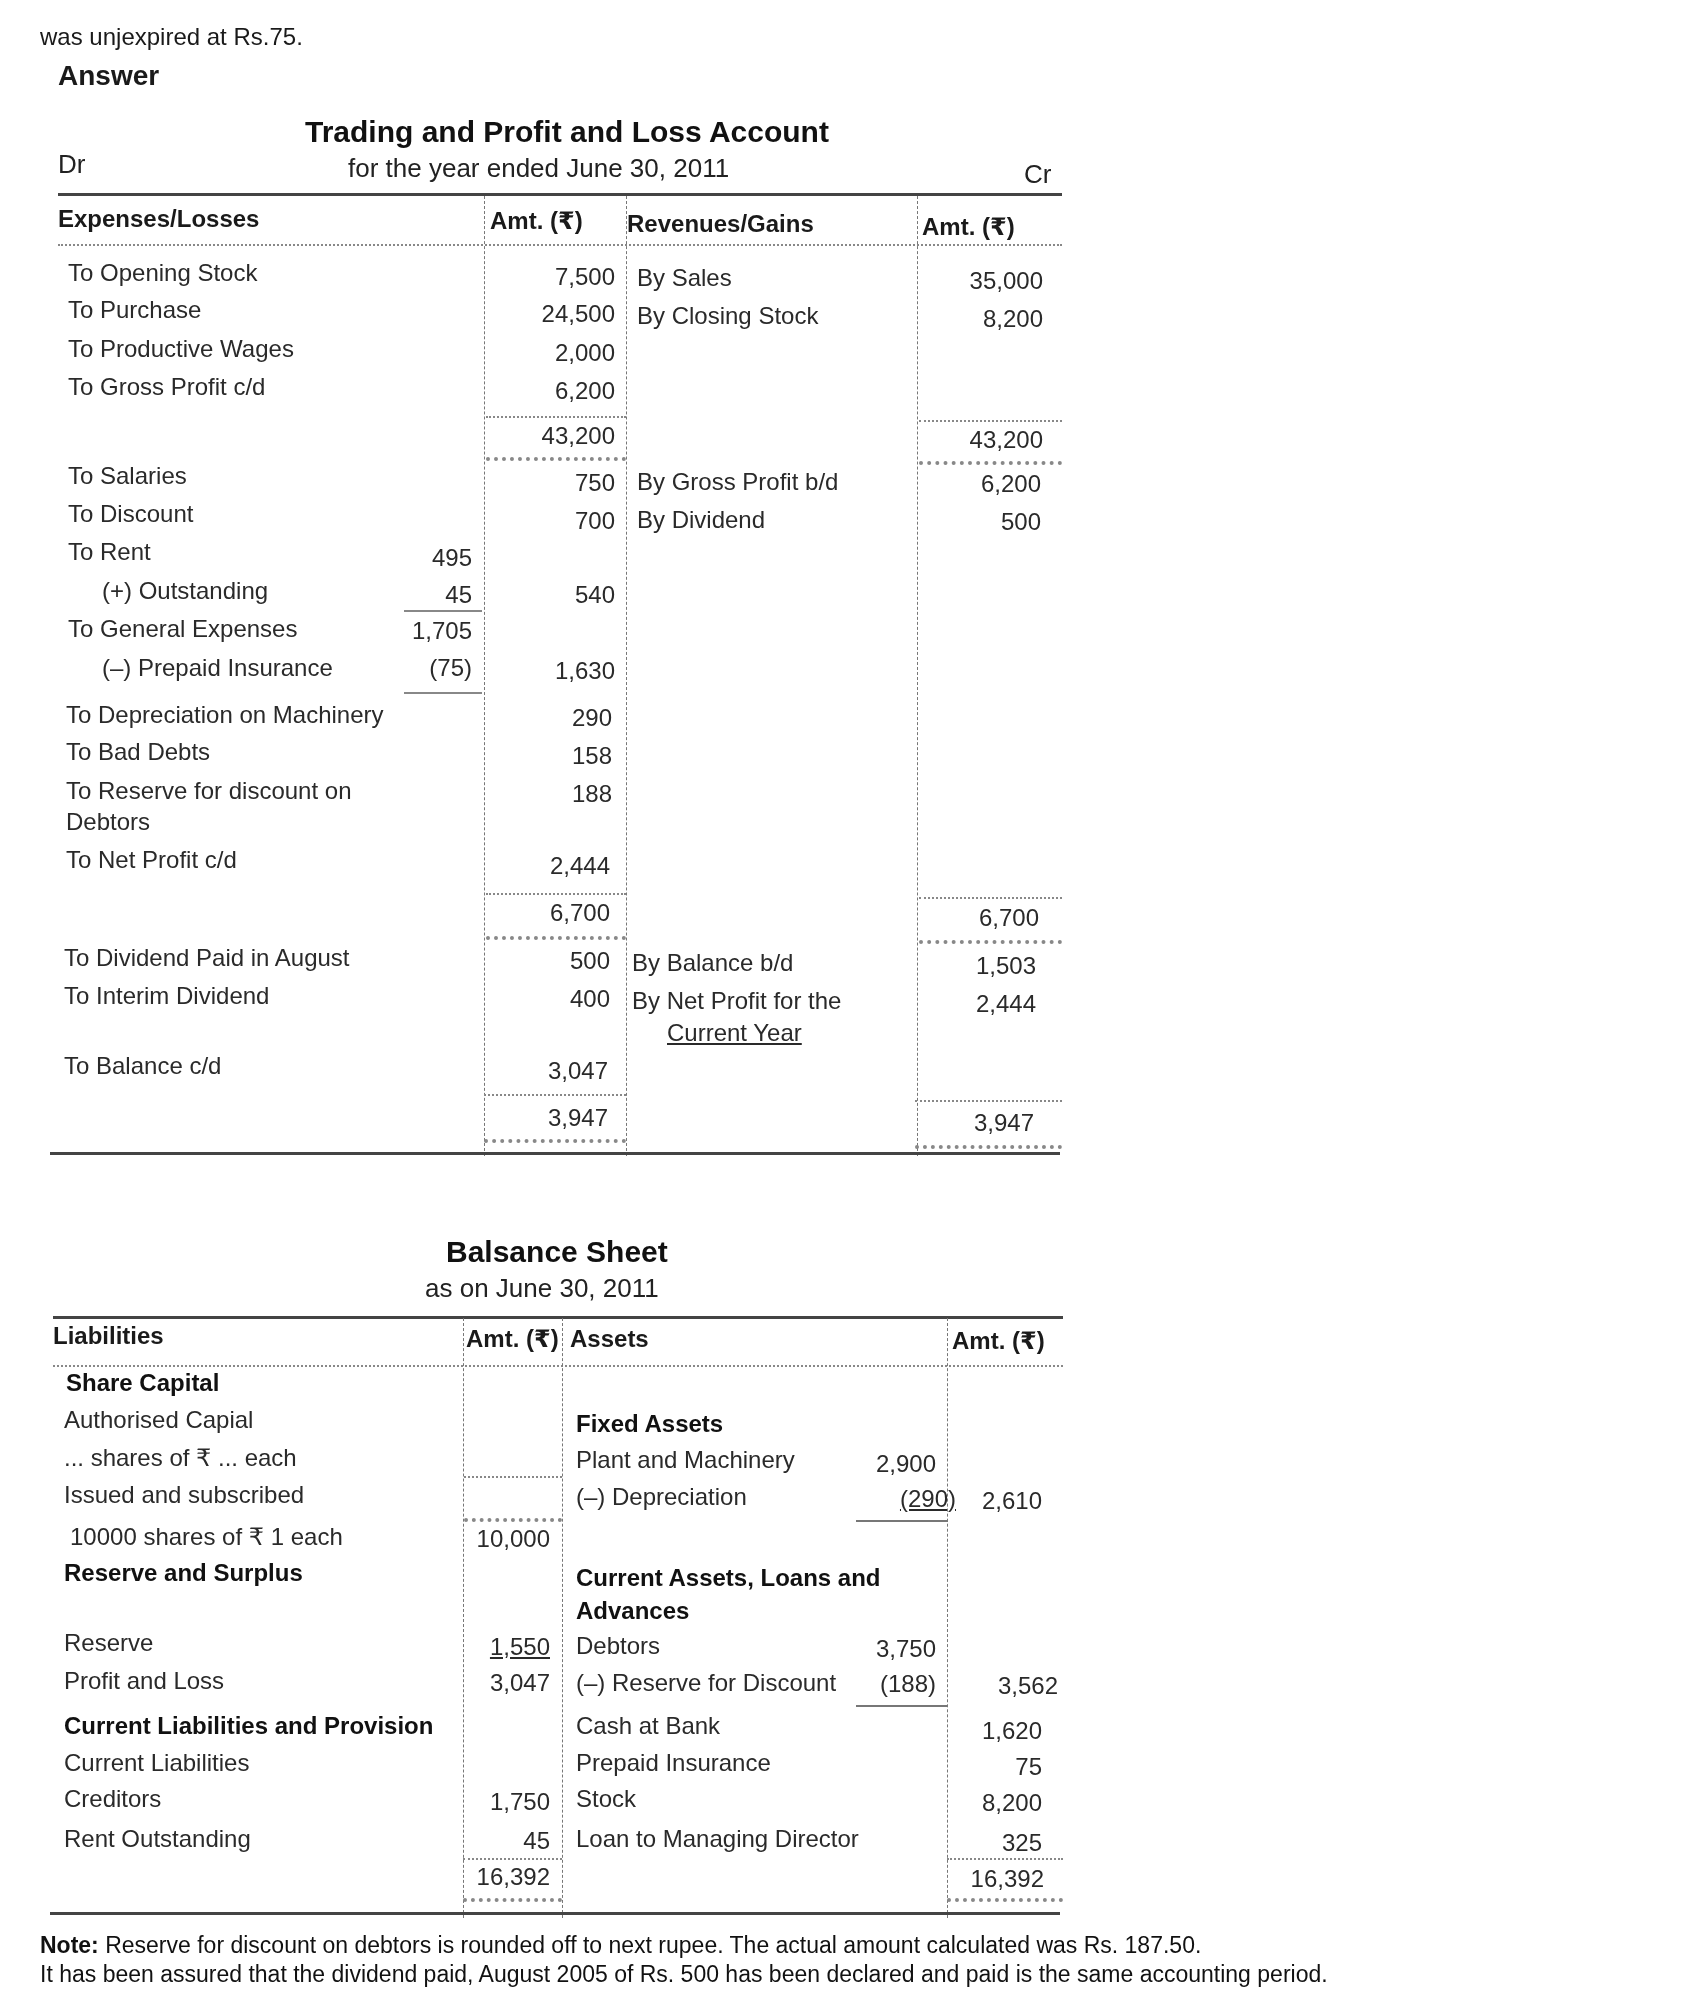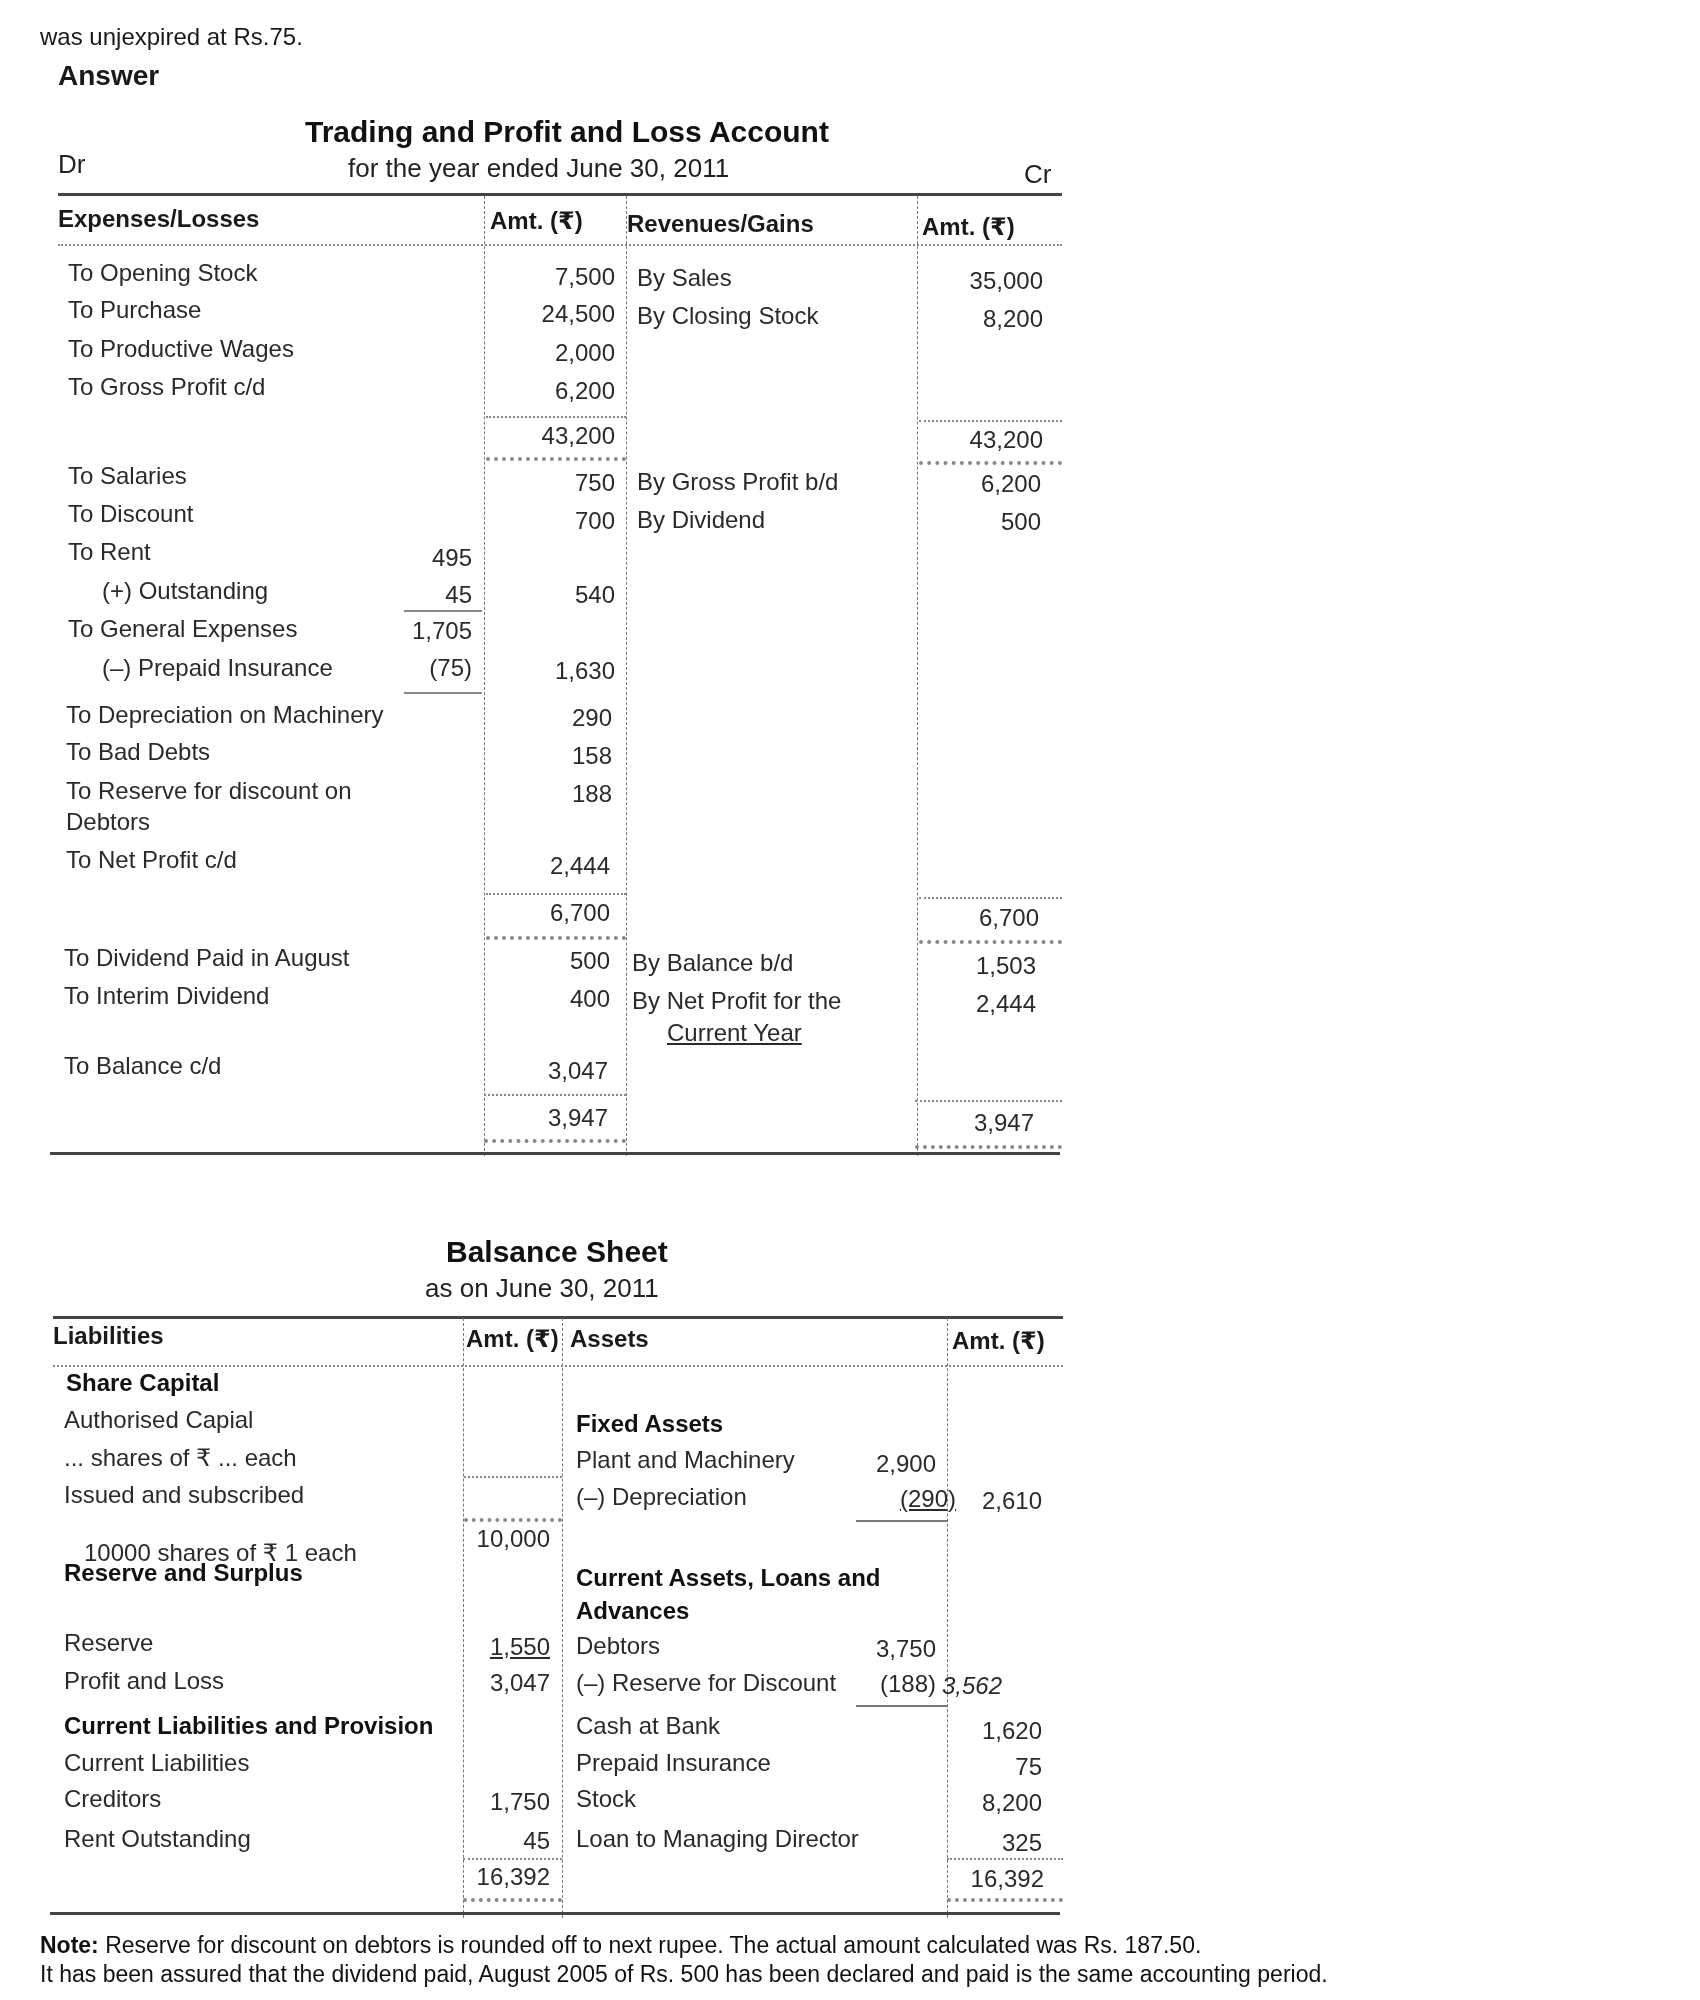--- a/index.html
+++ b/index.html
@@ -158,21 +158,21 @@
   <div class="vline" style="left:562px;top:1318px;height:600px;"></div>
   <div class="vline" style="left:947px;top:1318px;height:600px;"></div>
 
   <div>
     <div class="abs tl b" style="left:66px;top:1368px;color:#111;">Share Capital</div>
     <div class="abs tl" style="left:64px;top:1405px;">Authorised Capial</div>
     <div class="abs tl" style="left:64px;top:1443px;">... shares of ₹ ... each</div>
     <div class="hdot" style="left:464px;top:1476px;width:98px;"></div>
     <div class="abs tl" style="left:64px;top:1480px;">Issued and subscribed</div>
     <div class="hdot" style="left:464px;top:1518px;width:98px;border-top-width:4px;"></div>
-    <div class="abs tl" style="left:84px;top:1522px;margin-top:16px;">10000 shares of ₹ 1 each</div>
+    <div class="abs tl" style="left:70px;top:1522px;">10000 shares of ₹ 1 each</div>
     <div class="abs tl r" style="left:466px;top:1524px;width:84px;">10,000</div>
     <div class="abs tl b" style="left:64px;top:1558px;color:#111;">Reserve and Surplus</div>
     <div class="abs tl" style="left:64px;top:1628px;">Reserve</div>
     <div class="abs tl r" style="left:466px;top:1632px;width:84px;text-decoration:underline;">1,550</div>
     <div class="abs tl" style="left:64px;top:1666px;">Profit and Loss</div>
     <div class="abs tl r" style="left:466px;top:1668px;width:84px;">3,047</div>
     <div class="abs tl b" style="left:64px;top:1711px;color:#111;">Current Liabilities and Provision</div>
     <div class="abs tl" style="left:64px;top:1748px;">Current Liabilities</div>
     <div class="abs tl" style="left:64px;top:1784px;">Creditors</div>
     <div class="abs tl r" style="left:466px;top:1787px;width:84px;">1,750</div>
@@ -188,21 +188,21 @@
     <div class="abs tl r" style="left:860px;top:1484px;width:96px;text-decoration:underline;">(290)</div>
     <div class="abs tl r" style="left:950px;top:1486px;width:92px;">2,610</div>
     <div class="hline" style="left:856px;top:1520px;width:92px;border-top:2px solid #777;"></div>
 
     <div class="abs tl b" style="left:576px;top:1563px;color:#111;">Current Assets, Loans and</div>
     <div class="abs tl b" style="left:576px;top:1596px;color:#111;">Advances</div>
     <div class="abs tl" style="left:576px;top:1631px;">Debtors</div>
     <div class="abs tl r" style="left:840px;top:1634px;width:96px;">3,750</div>
     <div class="abs tl" style="left:576px;top:1668px;">(–) Reserve for Discount</div>
     <div class="abs tl r" style="left:840px;top:1669px;width:96px;">(188)</div>
-    <div class="abs tl r" style="left:910px;top:1671px;width:92px;font-style:italic;">3,562</div>
+    <div class="abs tl r" style="left:966px;top:1671px;width:92px;">3,562</div>
     <div class="hline" style="left:856px;top:1705px;width:92px;border-top:2px solid #777;"></div>
 
     <div class="abs tl" style="left:576px;top:1711px;">Cash at Bank</div>
     <div class="abs tl r" style="left:950px;top:1716px;width:92px;">1,620</div>
     <div class="abs tl" style="left:576px;top:1748px;">Prepaid Insurance</div>
     <div class="abs tl r" style="left:950px;top:1752px;width:92px;">75</div>
     <div class="abs tl" style="left:576px;top:1784px;">Stock</div>
     <div class="abs tl r" style="left:950px;top:1788px;width:92px;">8,200</div>
     <div class="abs tl" style="left:576px;top:1824px;">Loan to Managing Director</div>
     <div class="abs tl r" style="left:950px;top:1828px;width:92px;">325</div>

